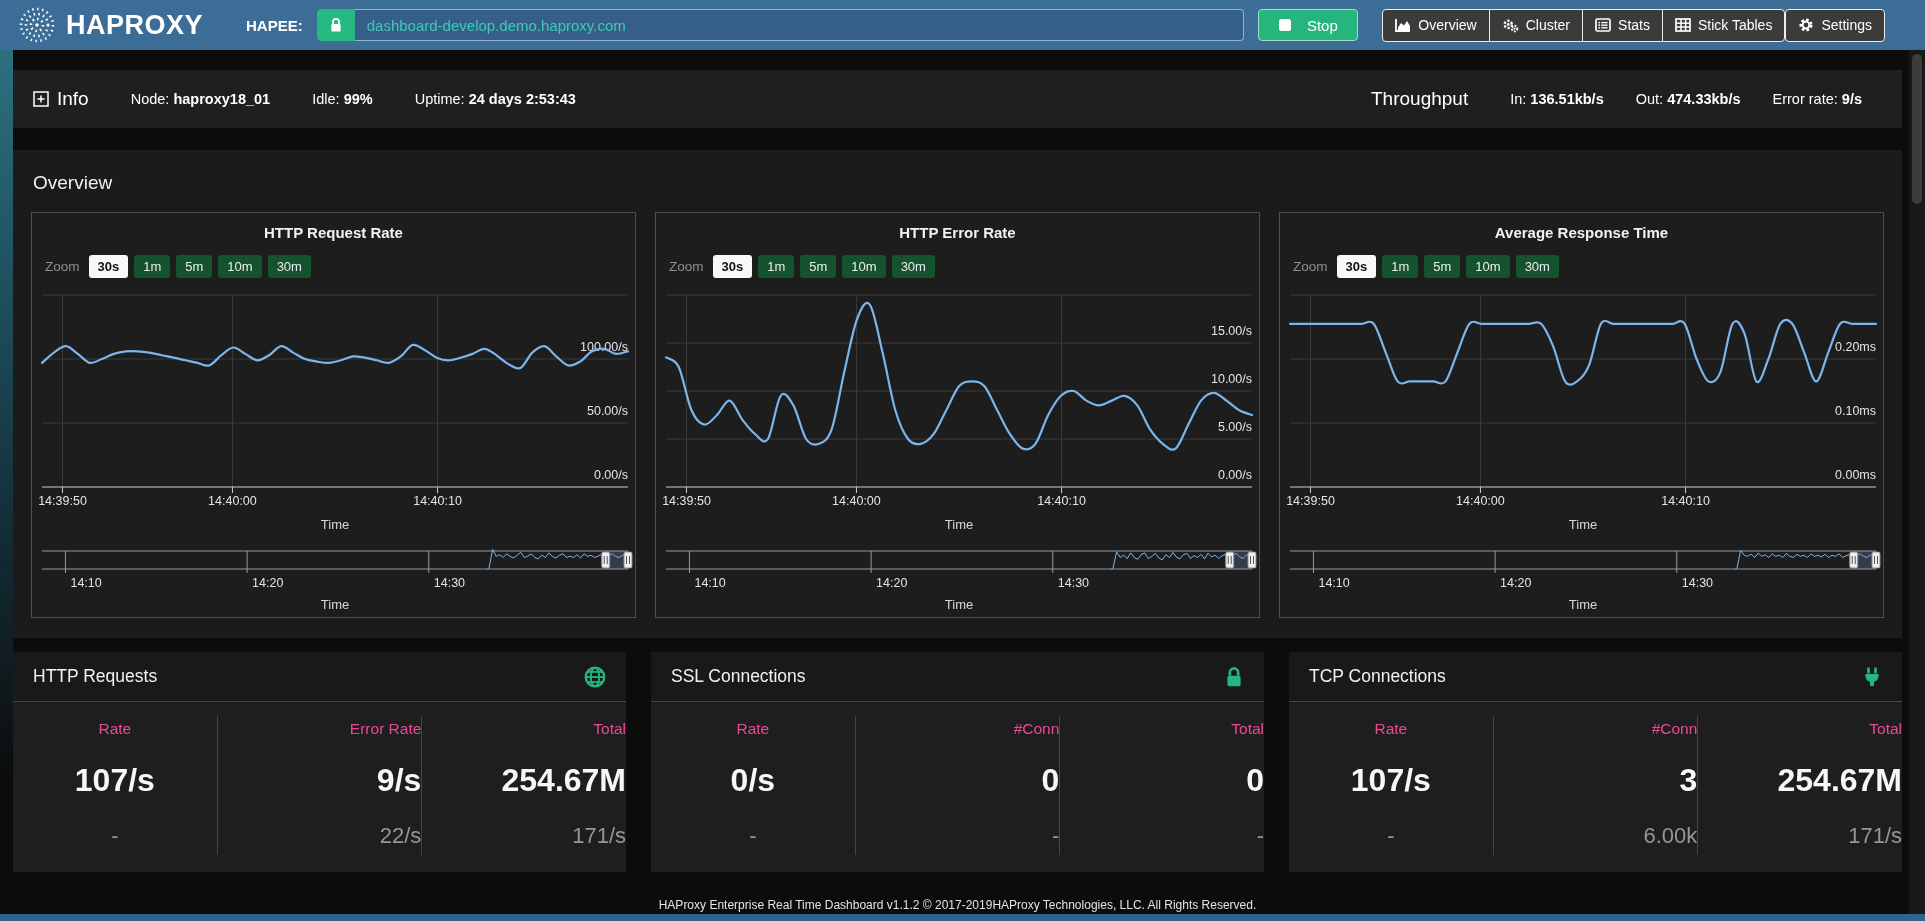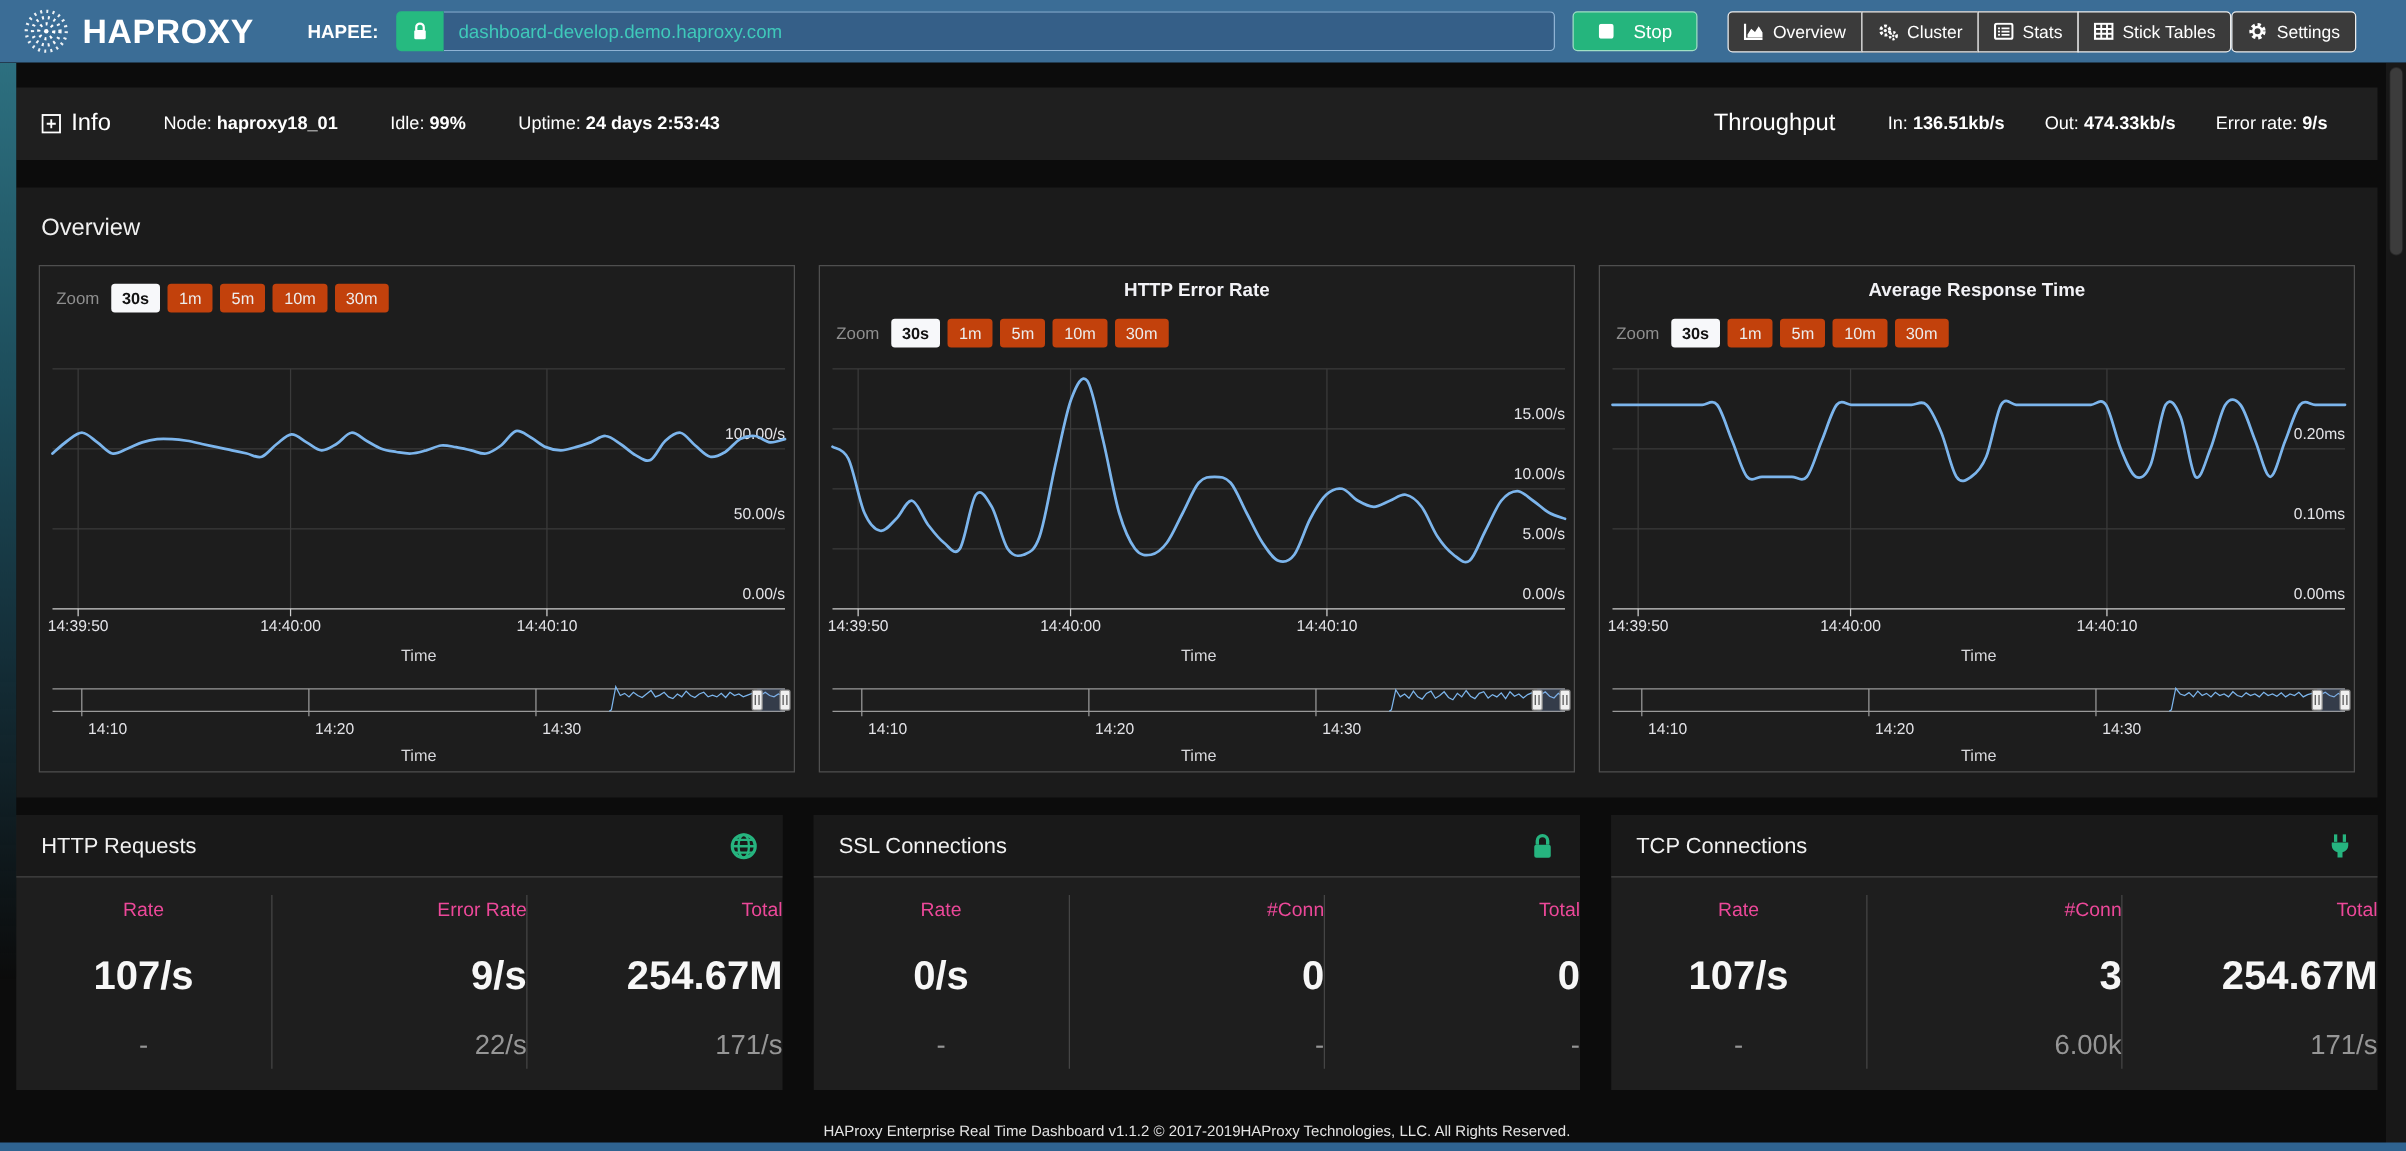--- a/index.html
+++ b/index.html
@@ -39,21 +39,21 @@
   .ib-right .ib-field { margin-left:32px; }
   
   .overview { margin-top:22px; background:#1b1b1b; padding:16px 18px 20px 18px; }
   .ov-title { color:#f0f0f0; font-size:19px; padding:6px 2px 18px 2px; }
   .charts-row { display:flex; justify-content:space-between; }
   .chart-panel { width:605px; height:406px; border:1px solid #4f4f4f; background:#1d1d1d;
     position:relative; overflow:hidden; }
   .ct { text-align:center; color:#f2f2f6; font-size:15px; font-weight:bold; margin-top:11px; }
   .zr { display:flex; align-items:center; gap:6px; padding:12px 0 0 13px; height:38px; }
   .zl { color:#8f8f8f; font-size:13.5px; margin-right:3px; }
-  .zb { background:#c2410c; color:#ededed; border:none; font-size:13px; padding:4px 9px;
+  .zb { background:#14532d; color:#ededed; border:none; font-size:13px; padding:4px 9px;
     border-radius:3px; cursor:pointer; font-family:"Liberation Sans", sans-serif; }
   .zb.sel { background:#f7f8fa; color:#111; font-weight:bold; }
   .chart-svg { display:block; position:absolute; left:0; bottom:0; }
   .chart-svg text { fill:#e4e4e8; font-size:12.5px; font-family:"Liberation Sans", sans-serif; }
   .chart-svg text.xl { fill:#d8d8dc; font-size:13px; }
   
   .cards-row { margin-top:14px; display:flex; justify-content:space-between; }
   .card { width:613px; height:220px; background:#1e1e1e; }
   .card-head { height:50px; background:#191919; border-bottom:1px solid #464646; display:flex;
     align-items:center; justify-content:space-between; padding:0 20px; }
@@ -180,20 +180,21 @@
       <span class="ib-field"><span>In:</span> <b>136.51kb/s</b></span>
       <span class="ib-field"><span>Out:</span> <b>474.33kb/s</b></span>
       <span class="ib-field"><span>Error rate:</span> <b>9/s</b></span>
     </div>
   </section>
 
   <section class="overview">
     <div class="ov-title">Overview</div>
     <div class="charts-row">
       <div class="chart-panel">
+          <div class="ct">HTTP Request Rate</div>
           <div class="zr">
             <span class="zl">Zoom</span>
             <button class="zb sel">30s</button>
             <button class="zb">1m</button>
             <button class="zb">5m</button>
             <button class="zb">10m</button>
             <button class="zb">30m</button>
           </div>
           <svg class="chart-svg" width="603" height="336" viewBox="0 0 603 336">
             <line x1="10" y1="14" x2="596" y2="14" stroke="#3b3b3b" stroke-width="1"></line>

